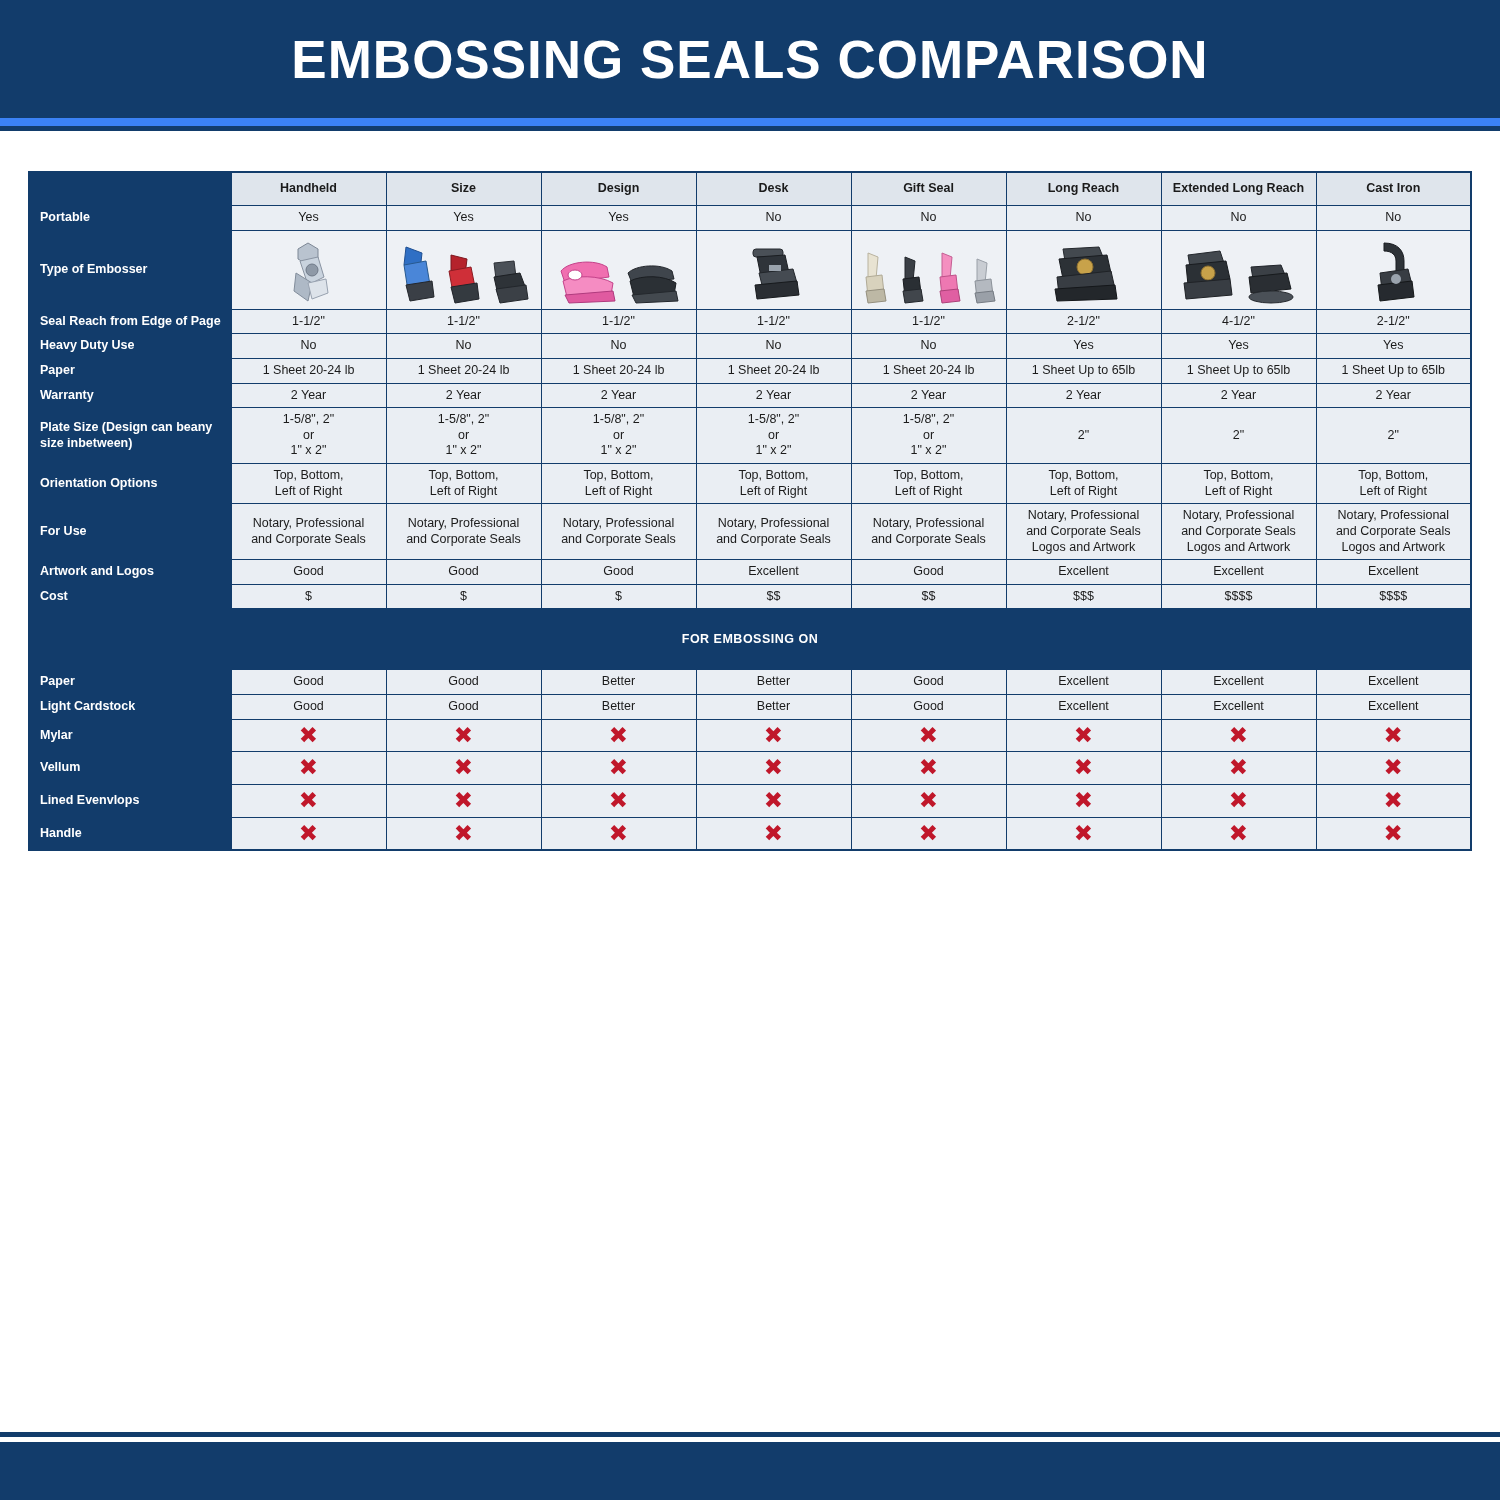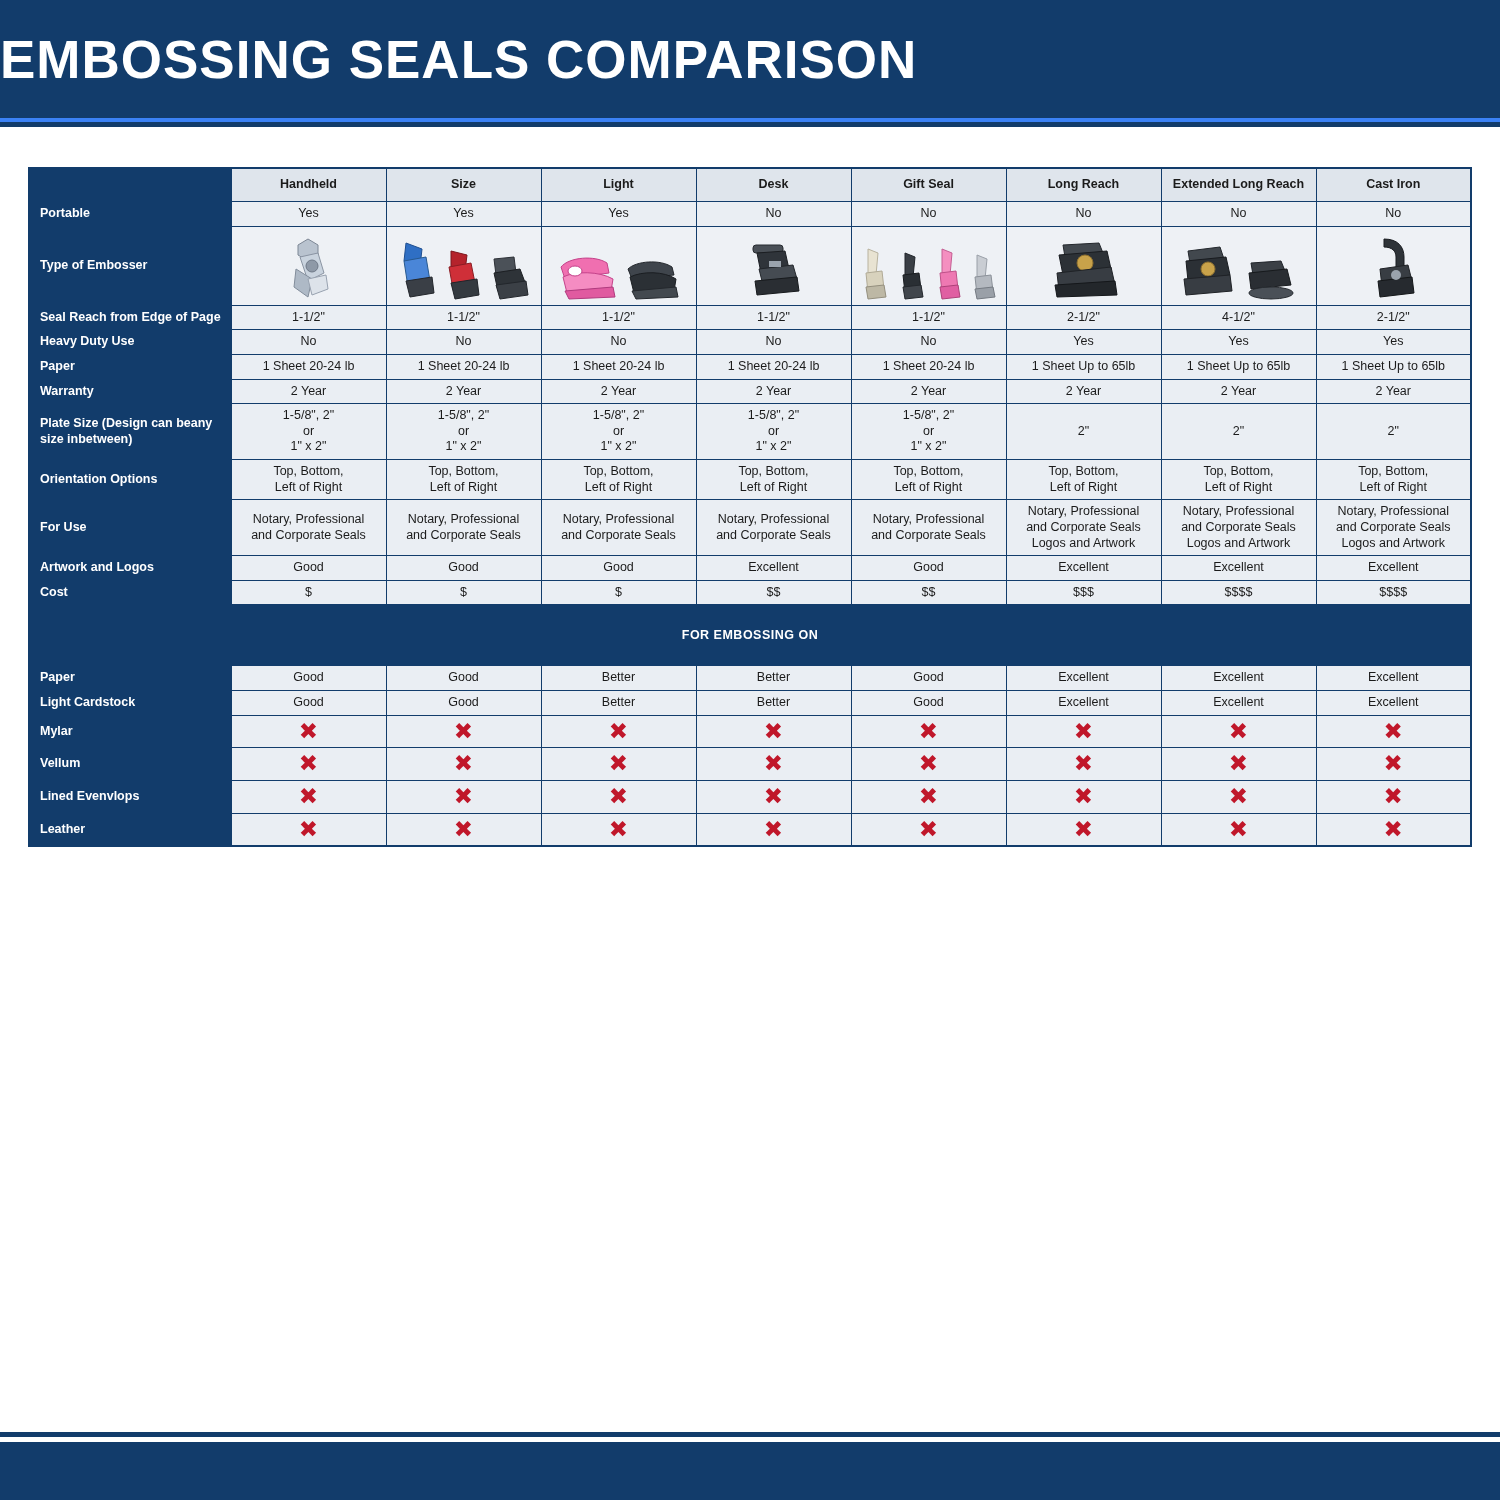--- a/index.html
+++ b/index.html
@@ -18,22 +18,22 @@
     width: 1500px;
     height: 1500px;
     background: #ffffff;
   }
   
   .header {
     height: 118px;
     background: #123c6b;
     display: flex;
     align-items: center;
-    justify-content: flex-start;
-    border-bottom: 4px solid #3b82f6;
+    justify-content: center;
+    border-bottom: 8px solid #3b82f6;
   }
   .header-title {
     color: #ffffff;
     font-size: 53px;
     font-weight: bold;
     letter-spacing: 1px;
     text-align: center;
     line-height: 1;
   }
   .header-rule {
@@ -152,21 +152,21 @@
         <col style="width:155px">
         <col style="width:155px">
         <col style="width:155px">
       </colgroup>
       <tbody>
 
         <tr>
           <td class="corner"></td>
           <td class="colhead">Handheld</td>
           <td class="colhead">Size</td>
-          <td class="colhead">Light</td>
+          <td class="colhead">Design</td>
           <td class="colhead">Desk</td>
           <td class="colhead">Gift Seal</td>
           <td class="colhead">Long Reach</td>
           <td class="colhead">Extended Long Reach</td>
           <td class="colhead">Cast Iron</td>
         </tr>
 
         <tr>
           <td class="rowhead">Portable</td>
           <td>Yes</td>
@@ -491,21 +491,21 @@
           <td><span class="xmark">✖</span></td>
           <td><span class="xmark">✖</span></td>
           <td><span class="xmark">✖</span></td>
           <td><span class="xmark">✖</span></td>
           <td><span class="xmark">✖</span></td>
           <td><span class="xmark">✖</span></td>
           <td><span class="xmark">✖</span></td>
           <td><span class="xmark">✖</span></td>
         </tr>
         <tr>
-          <td class="rowhead">Leather</td>
+          <td class="rowhead">Handle</td>
           <td><span class="xmark">✖</span></td>
           <td><span class="xmark">✖</span></td>
           <td><span class="xmark">✖</span></td>
           <td><span class="xmark">✖</span></td>
           <td><span class="xmark">✖</span></td>
           <td><span class="xmark">✖</span></td>
           <td><span class="xmark">✖</span></td>
           <td><span class="xmark">✖</span></td>
         </tr>
       </tbody>

